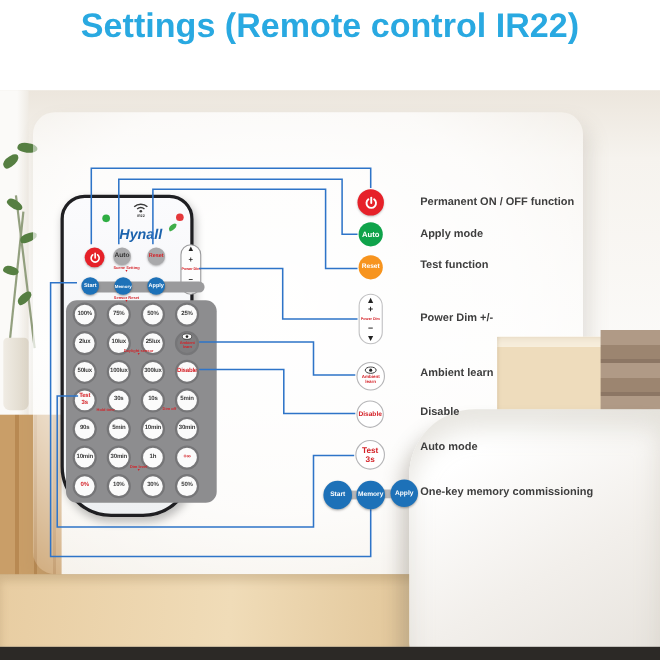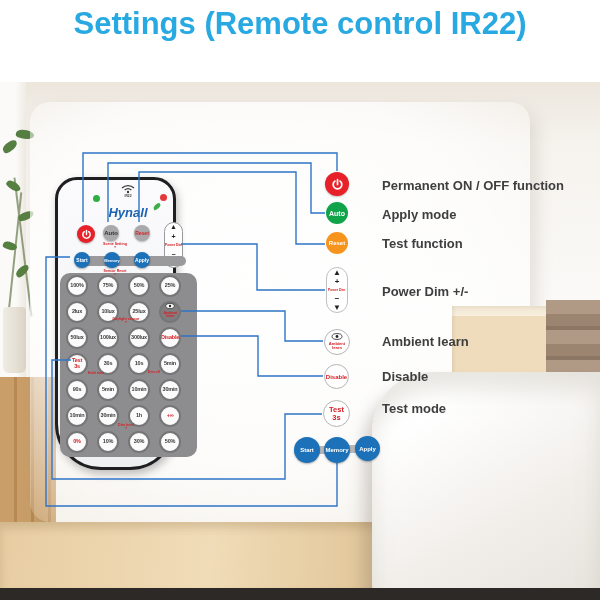--- a/index.html
+++ b/index.html
@@ -96,21 +96,21 @@
   .lgpill{position:absolute;left:326px;top:267px;width:22px;height:46px;border-radius:11px;z-index:5;
           background:#fff;border:1.5px solid #c0c0c2;display:flex;flex-direction:column;
           align-items:center;justify-content:space-between;padding:1px 0;}
   .lgpill .ar{font-size:8px;line-height:7px;color:#222;font-weight:bold;}
   .lgpill .pm{font-size:8px;line-height:6px;color:#222;font-weight:bold;}
   .lg.cstart{left:294px;top:437px;width:26px;height:26px;}
   .lg.cmem{left:324px;top:437px;width:26px;height:26px;font-size:5px;}
   .lg.capply{left:355px;top:436px;width:25px;height:25px;}
   .lg.cblue{background:#1d71b8;color:#fff;font-size:6px;box-shadow:0 1px 2px rgba(0,0,0,.3);}
   .clink{position:absolute;width:12px;height:8px;background:#b8b8ba;z-index:4;}
-  .lgl{position:absolute;left:382px;z-index:5;font-size:13px;font-weight:bold;color:#3e3e3e;white-space:nowrap;}
+  .lgl{position:absolute;left:382px;z-index:5;font-size:10px;font-weight:bold;color:#3e3e3e;white-space:nowrap;}
 </style>
 </head>
 <body>
 
 <div class="stage">
 
   <div class="title">Settings (Remote control IR22)</div>
 
   <div class="photo">
     <div class="curtain"></div>
@@ -277,21 +277,22 @@
       <circle cx="10" cy="6" r="2.4" fill="#222"></circle>
     </svg>
     <span class="atx">Ambient learn</span>
   </div>
   <div class="lgl" style="top:334px;">Ambient learn</div>
 
   <div class="lg white disable">Disable</div>
   <div class="lgl" style="top:369px;">Disable</div>
 
   <div class="lg white test">Test 3s</div>
-  <div class="lgl" style="top:401px;">Test mode</div>
+  <div class="lgl" style="top:401px;">Auto mode</div>
 
   <div class="clink" style="left:316px;top:446px;"></div>
   <div class="clink" style="left:347px;top:445px;"></div>
   <div class="lg cblue cstart">Start</div>
   <div class="lg cblue cmem">Memory</div>
   <div class="lg cblue capply">Apply</div>
+  <div class="lgl" style="top:442px;">One-key memory commissioning</div>
 
 </div>
 
 </body></html>

